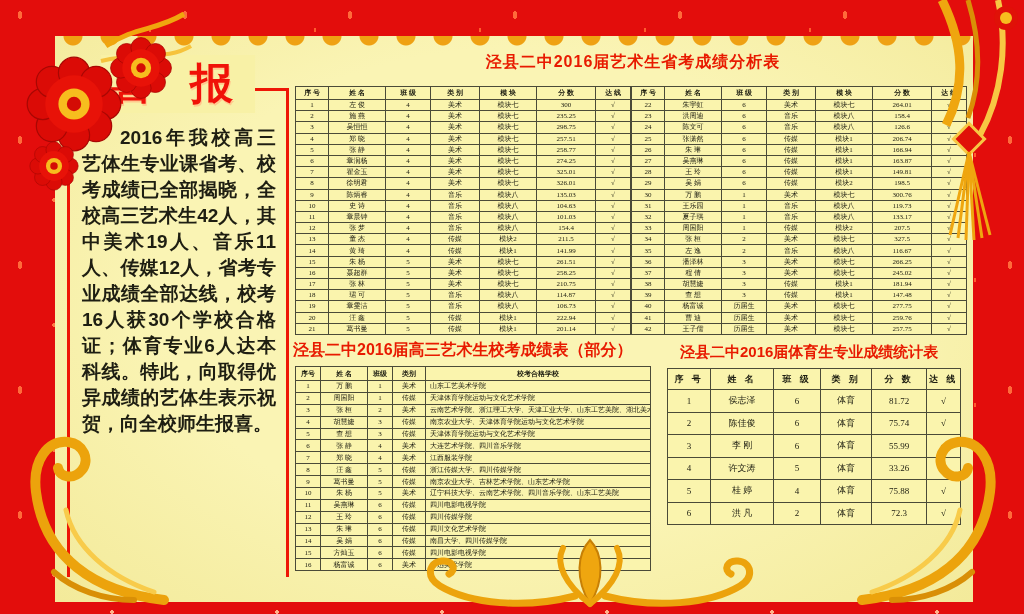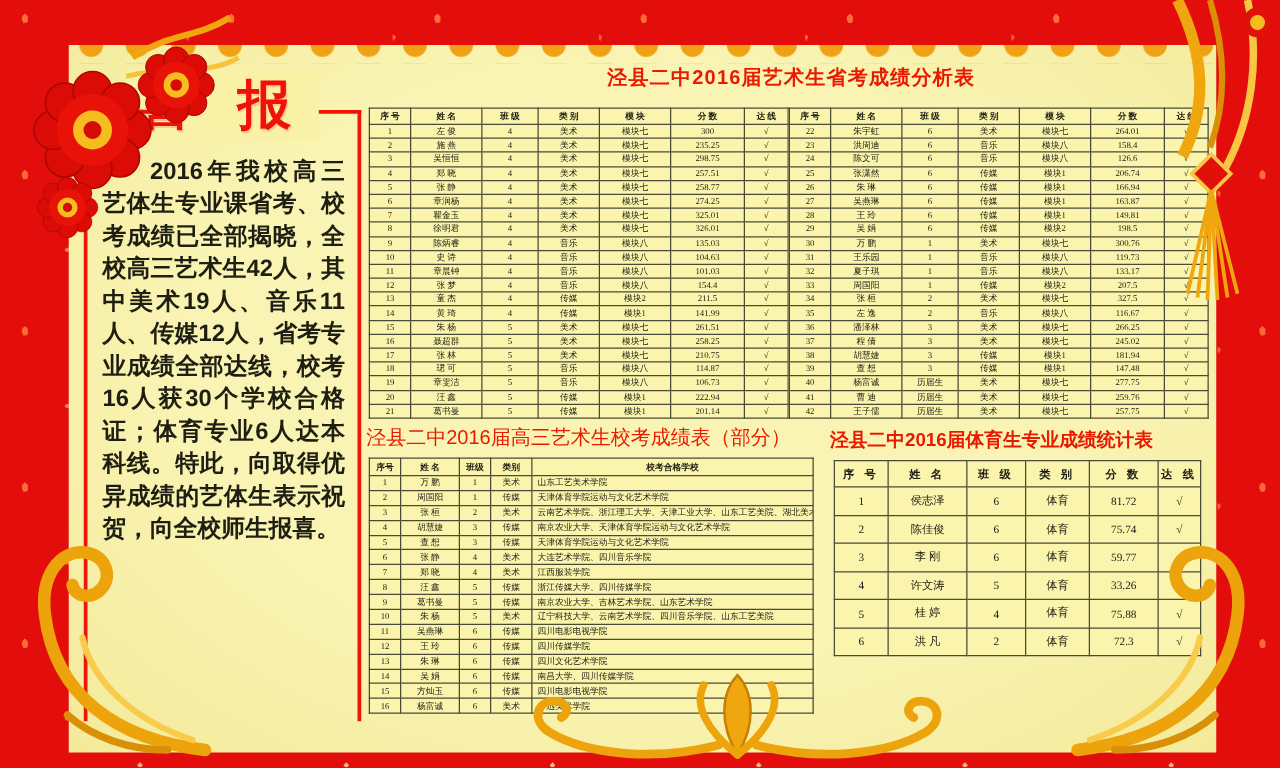--- a/index.html
+++ b/index.html
@@ -38,22 +38,22 @@
     position:absolute;top:-36px;left:50%;transform:translateX(-50%);
     margin:0;background:#f8f1a6;padding:0 10px;white-space:nowrap;
     font-size:43px;font-weight:900;color:#f01208;letter-spacing:12px;
     text-shadow:1px 2px 0 #ffc98e;
   }
   .intro{padding:34px 10px 0 12px;font-size:19px;line-height:26px;font-weight:700;color:#1e1e12;text-align:justify;}
   .intro p{margin:0;text-indent:2em;}
   
   .main-title{position:absolute;left:240px;top:16px;width:676px;margin:0;text-align:center;
     font-size:16px;font-weight:800;color:#e81a00;letter-spacing:1px;}
-  .school-title{position:absolute;left:238px;top:304px;margin:0;font-size:16px;font-weight:400;color:#e81a00;}
-  .sports-title{position:absolute;left:608px;top:306px;margin:1px;font-size:15px;font-weight:800;color:#e81a00;}
+  .school-title{position:absolute;left:238px;top:304px;margin:0;font-size:16px;font-weight:700;color:#e81a00;}
+  .sports-title{position:absolute;left:624px;top:306px;margin:1px;font-size:15px;font-weight:800;color:#e81a00;}
   
   table{border-collapse:collapse;table-layout:fixed;background:#faf4ad;font-family:Liberation Serif, serif;}
   th,td{border:1px solid #4a4a38;text-align:center;overflow:hidden;white-space:nowrap;padding:0;color:#1c1c10;}
   th{font-weight:600;}
   .prov-wrap{position:absolute;left:240px;top:50px;display:flex;}
   .prov{width:336px;font-size:7px;}
   .prov th{height:12px;font-size:7px;}
   .prov td{height:10.2px;}
   .prov th:nth-child(1),.prov td:nth-child(1){width:32px;}
   .prov th:nth-child(2),.prov td:nth-child(2){width:56px;}
@@ -666,21 +666,21 @@
           <td>6</td>
           <td>体育</td>
           <td>75.74</td>
           <td>√</td>
         </tr>
         <tr>
           <td>3</td>
           <td>李 刚</td>
           <td>6</td>
           <td>体育</td>
-          <td>59.77</td>
+          <td>55.99</td>
           <td>√</td>
         </tr>
         <tr>
           <td>4</td>
           <td>许文涛</td>
           <td>5</td>
           <td>体育</td>
           <td>33.26</td>
           <td>√</td>
         </tr>

